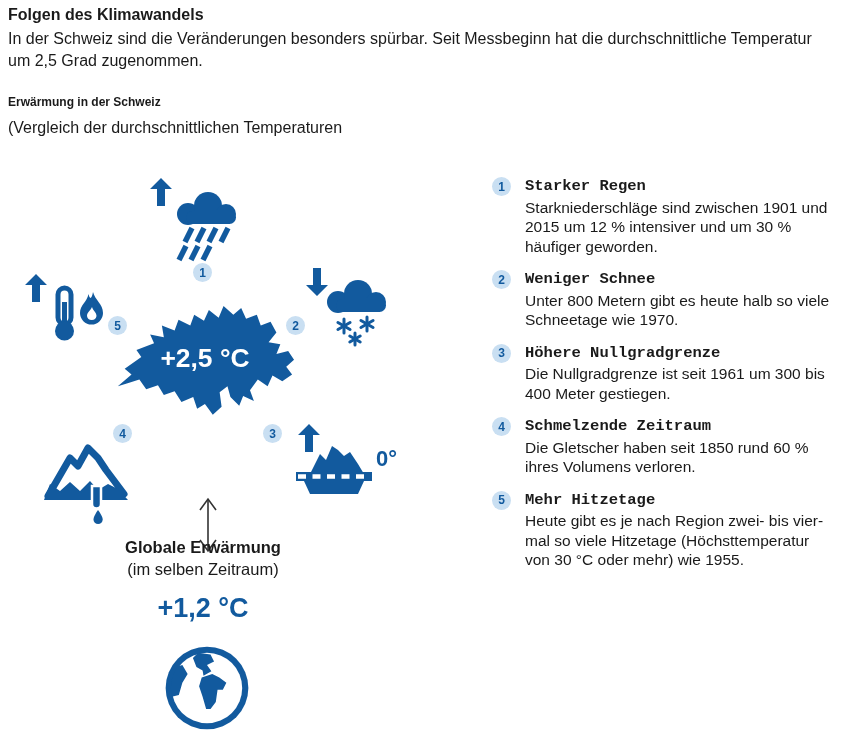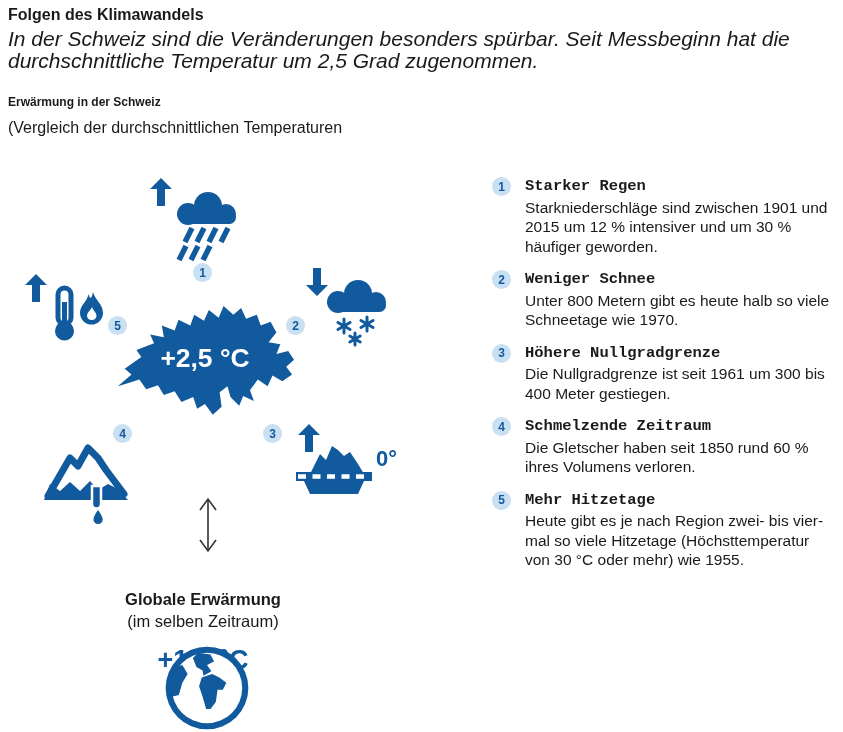--- a/index.html
+++ b/index.html
@@ -2,32 +2,32 @@
 <html><head>
 <meta charset="utf-8">
 <style>
   * { margin:0; padding:0; box-sizing:border-box; }
   html,body { width:843px; height:732px; background:#fff; overflow:hidden;
               font-family:"Liberation Sans", sans-serif; color:#1a1a1a; }
   .stage { position:relative; width:843px; height:552px; }
 
   
   .doc-title   { position:absolute; left:8px; top:6px;  font-size:16px; font-weight:bold; }
-  .doc-intro   { position:absolute; left:8px; top:28px; width:828px; font-size:21px; line-height:22px;font-style:italic; }
+  .doc-intro   { position:absolute; left:8px; top:28px; width:828px; font-size:16px; line-height:22px; }
   .info-title  { position:absolute; left:8px; top:95px; font-size:12px; font-weight:bold; }
   .info-sub    { position:absolute; left:8px; top:117px; font-size:16px; line-height:22px; }
 
   
   .abs { position:absolute; }
   .badge {
     position:absolute; width:19px; height:19px; border-radius:50%;
     background:#c9dff2; color:#125a9e; font-size:12px; font-weight:bold;
     display:flex; align-items:center; justify-content:center;
   }
-  .global-block { position:absolute; left:58px; top:588px; width:290px; text-align:center; }
+  .global-block { position:absolute; left:58px; top:536px; width:290px; text-align:center; }
   .global-l1 { font-size:16.5px; font-weight:bold; line-height:22px; }
   .global-l2 { font-size:16.5px; line-height:22px; }
   .global-temp { margin-top:13px; font-size:27px; font-weight:bold; color:#125a9e;text-align:center; }
 
   
   .legend { position:absolute; left:492px; top:177px; width:352px;
             display:flex; flex-direction:column; gap:14px; }
   .legend-item { display:flex; gap:14px; }
   .legend-text { width:312px; font-size:15.5px; line-height:19.5px; }
   .legend-title { font-weight:bold; margin-bottom:1px;font-family:Liberation Mono, monospace; }

